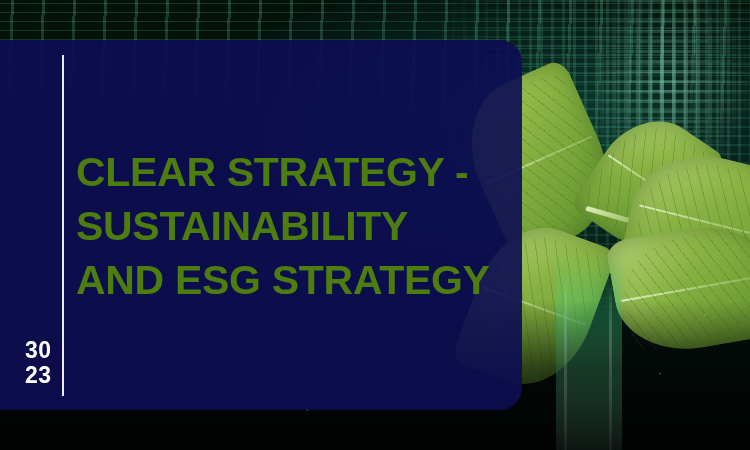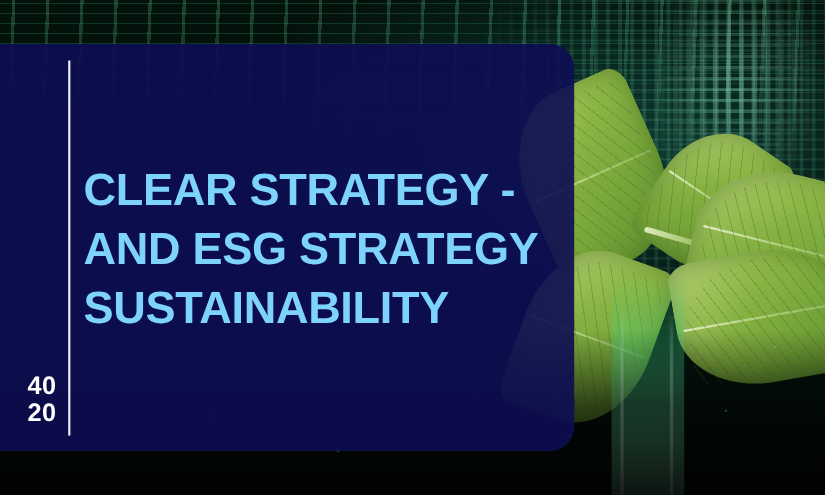--- a/index.html
+++ b/index.html
@@ -237,21 +237,21 @@
     line-height: 25px;
     letter-spacing: .5px;
   }
   .year-top, .year-bottom { display: block; }
 
   
   .title {
     position: absolute;
     left: 76px; top: 118px;
     width: 430px;
-    color: #7dd3fc;
+    color: #4d7c0f;
     font-size: 41px;
     font-weight: 700;
     line-height: 54px;
     letter-spacing: -0.3px;
     text-transform: uppercase;
   }
   .title-line { display: block; white-space: nowrap; }
 </style>
 </head>
 <body>
@@ -278,23 +278,23 @@
   <div class="bg-bottom-fade"></div>
   <div class="bg-specks"></div>
 
   <div class="panel">
     <div class="panel-inner"></div>
   </div>
 
   <div class="divider"></div>
 
   <div class="year">
-    <span class="year-top">40</span>
-    <span class="year-bottom">20</span>
+    <span class="year-top">30</span>
+    <span class="year-bottom">23</span>
   </div>
 
   <h1 class="title">
     <span class="title-line">CLEAR STRATEGY -</span>
+    <span class="title-line">SUSTAINABILITY</span>
     <span class="title-line">AND ESG STRATEGY</span>
-    <span class="title-line">SUSTAINABILITY</span>
   </h1>
 
 </div>
 
 </body></html>

